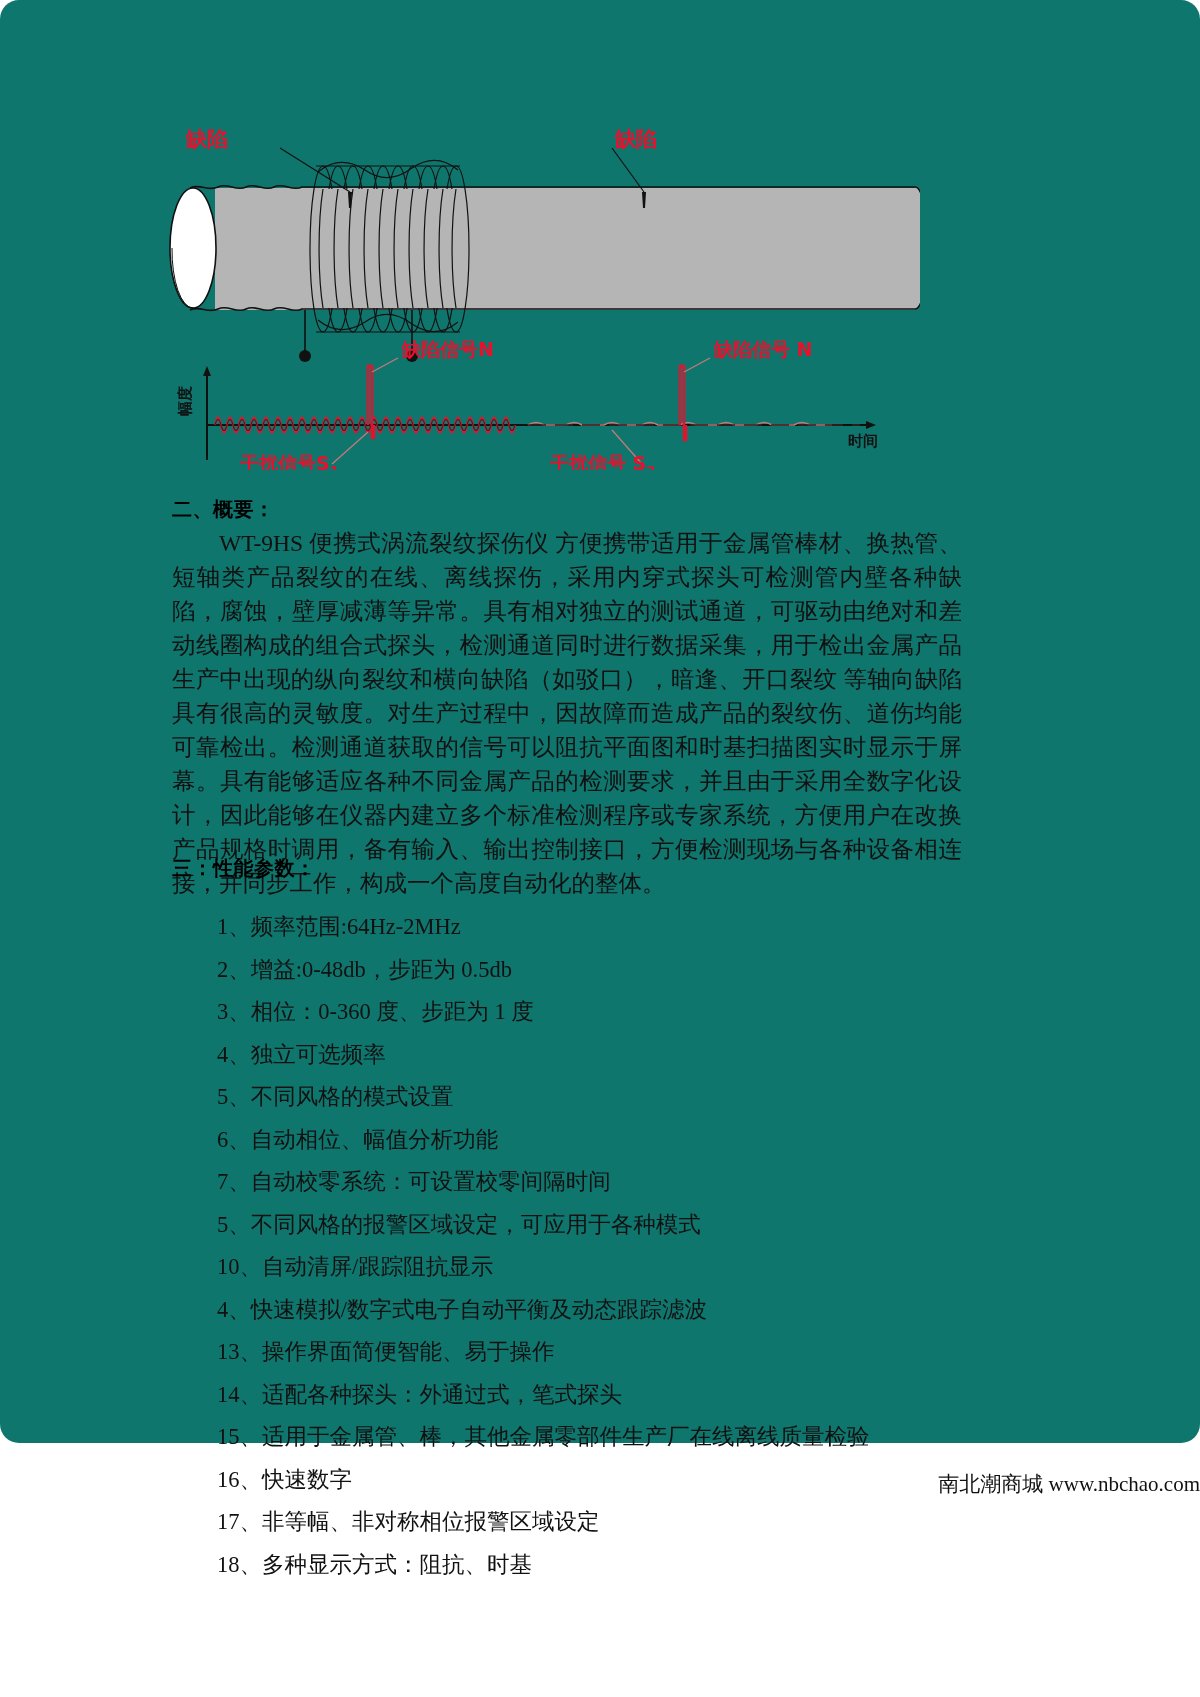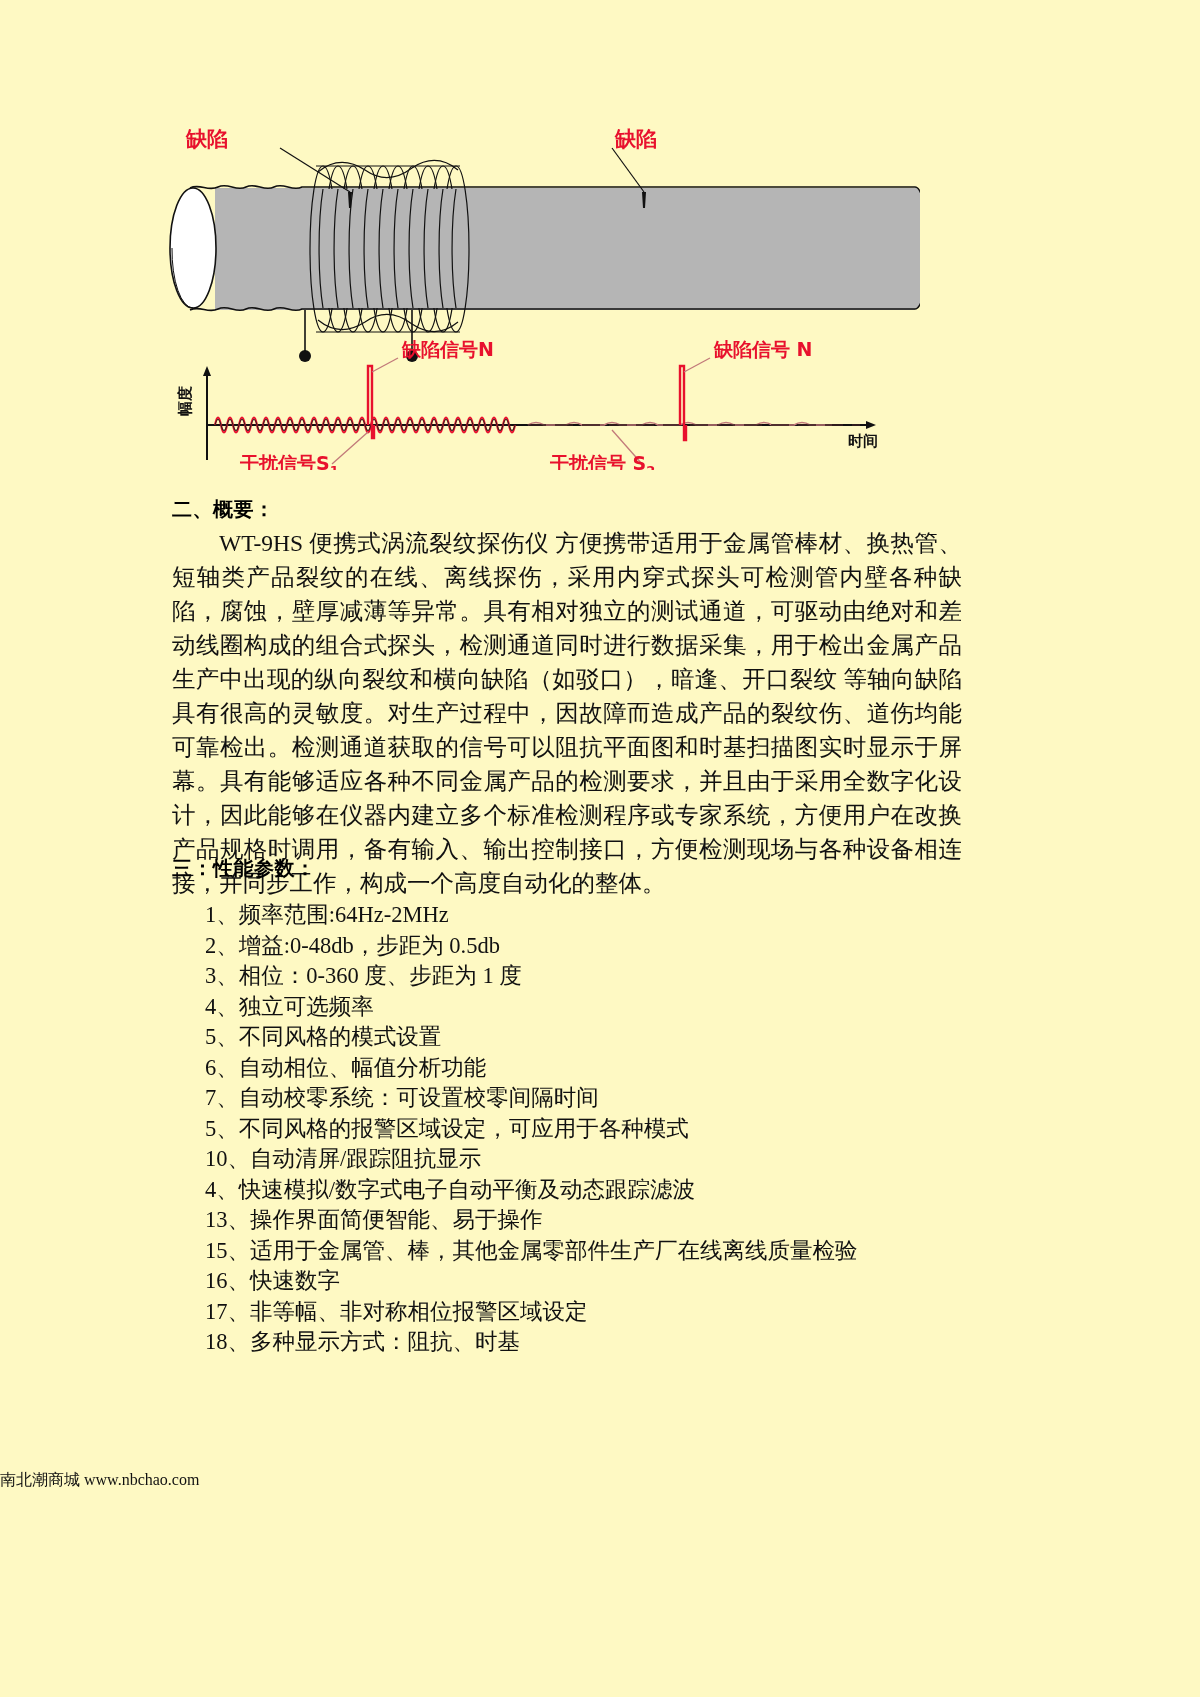--- a/index.html
+++ b/index.html
@@ -10,24 +10,25 @@
   body {
     width: 1200px;
     height: 1697px;
     font-family: "Liberation Serif", "DejaVu Serif", serif;
     color: #1a1a1a;
     position: relative;
     overflow: hidden;
   }
   .page {
     width: 1200px;
-    height: 1697px;
+    height: 1443px;
     position: relative;
-    background: #fef9c3;
+    background: #0f766e;
     box-sizing: border-box;
+    border-radius: 19px;
   }
 
   
   .figure {
     position: absolute;
     left: 160px;
     top: 120px;
     width: 760px;
     height: 350px;
   }
@@ -67,31 +68,31 @@
     list-style: none;
     margin: 0;
     padding: 0;
     font-size: 22.5px;
     line-height: 30.5px;
     color: #111;
     font-family: "Liberation Serif", "DejaVu Serif", serif;
   }
   .param-list li {
     white-space: nowrap;
-    margin: 0;
+    margin: 12px;
     padding: 0;
   }
 
   .footer {
     position: absolute;
     left: 0;
     top: 1470px;
     width: 1200px;
-    text-align: left;
-    font-size: 16px;
+    text-align: right;
+    font-size: 21px;
     color: #111;
     font-family: "Liberation Serif", "DejaVu Serif", serif;
   }
 
   
   .diag-label {
     font-family: "DejaVu Sans", "Liberation Sans", sans-serif;
     font-weight: bold;
     fill: #e8112d;
   }
@@ -273,20 +274,21 @@
     <li>2、增益:0-48db，步距为 0.5db</li>
     <li>3、相位：0-360 度、步距为 1 度</li>
     <li>4、独立可选频率</li>
     <li>5、不同风格的模式设置</li>
     <li>6、自动相位、幅值分析功能</li>
     <li>7、自动校零系统：可设置校零间隔时间</li>
     <li>5、不同风格的报警区域设定，可应用于各种模式</li>
     <li>10、自动清屏/跟踪阻抗显示</li>
     <li>4、快速模拟/数字式电子自动平衡及动态跟踪滤波</li>
     <li>13、操作界面简便智能、易于操作</li>
+    <li>14、适配各种探头：外通过式，笔式探头</li>
     <li>15、适用于金属管、棒，其他金属零部件生产厂在线离线质量检验</li>
     <li>16、快速数字</li>
     <li>17、非等幅、非对称相位报警区域设定</li>
     <li>18、多种显示方式：阻抗、时基</li>
   </ul>
 
   <div class="footer">南北潮商城 www.nbchao.com</div>
 
 </div>
 

